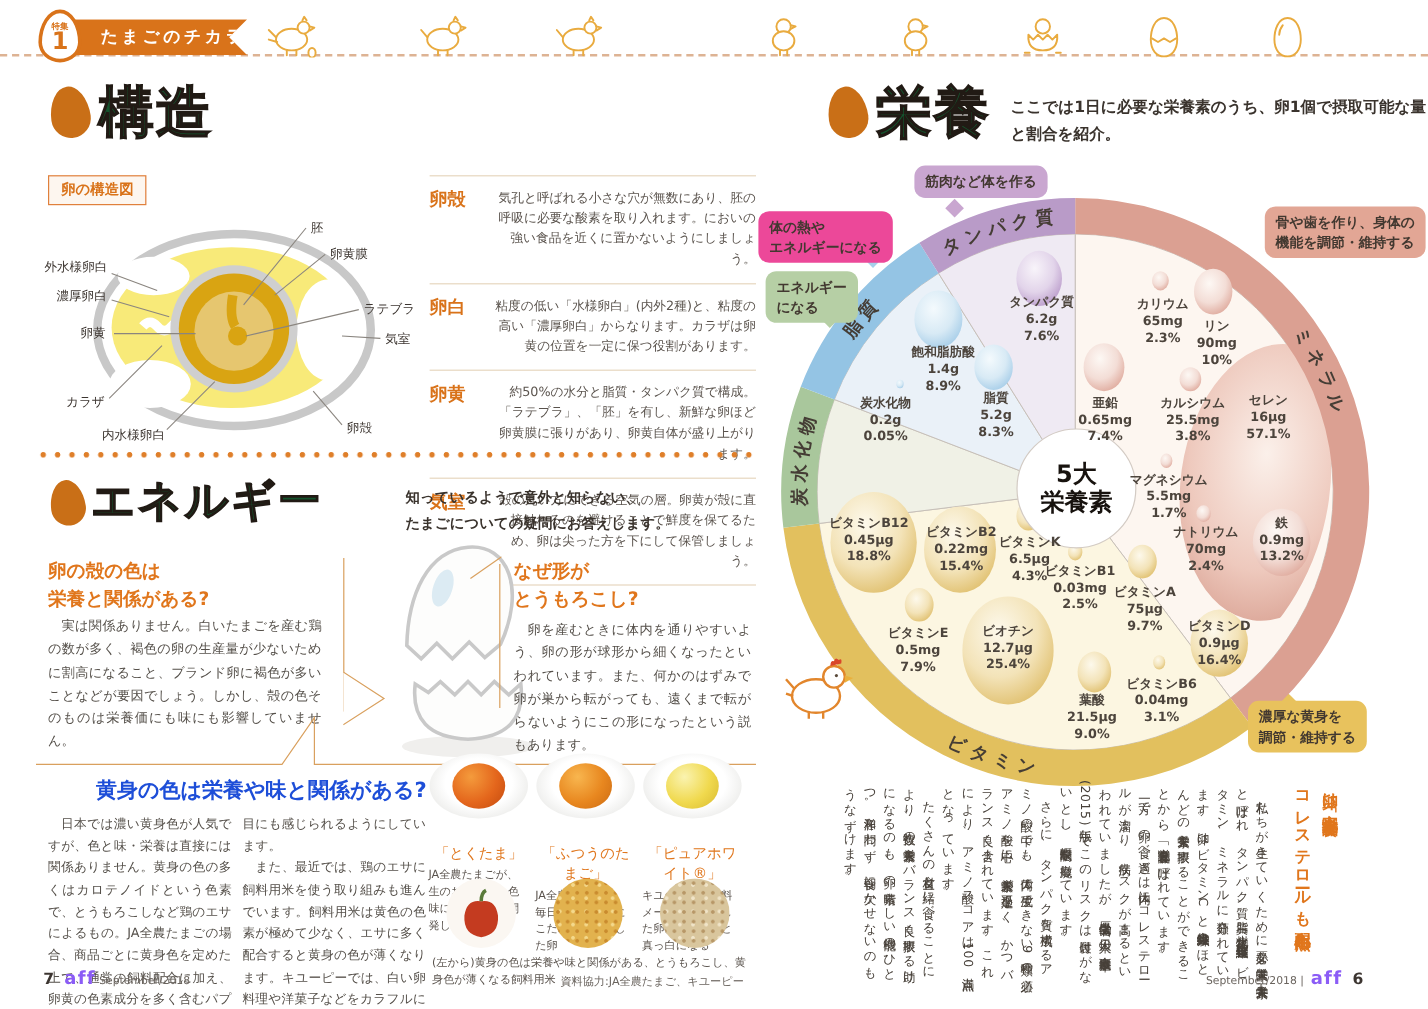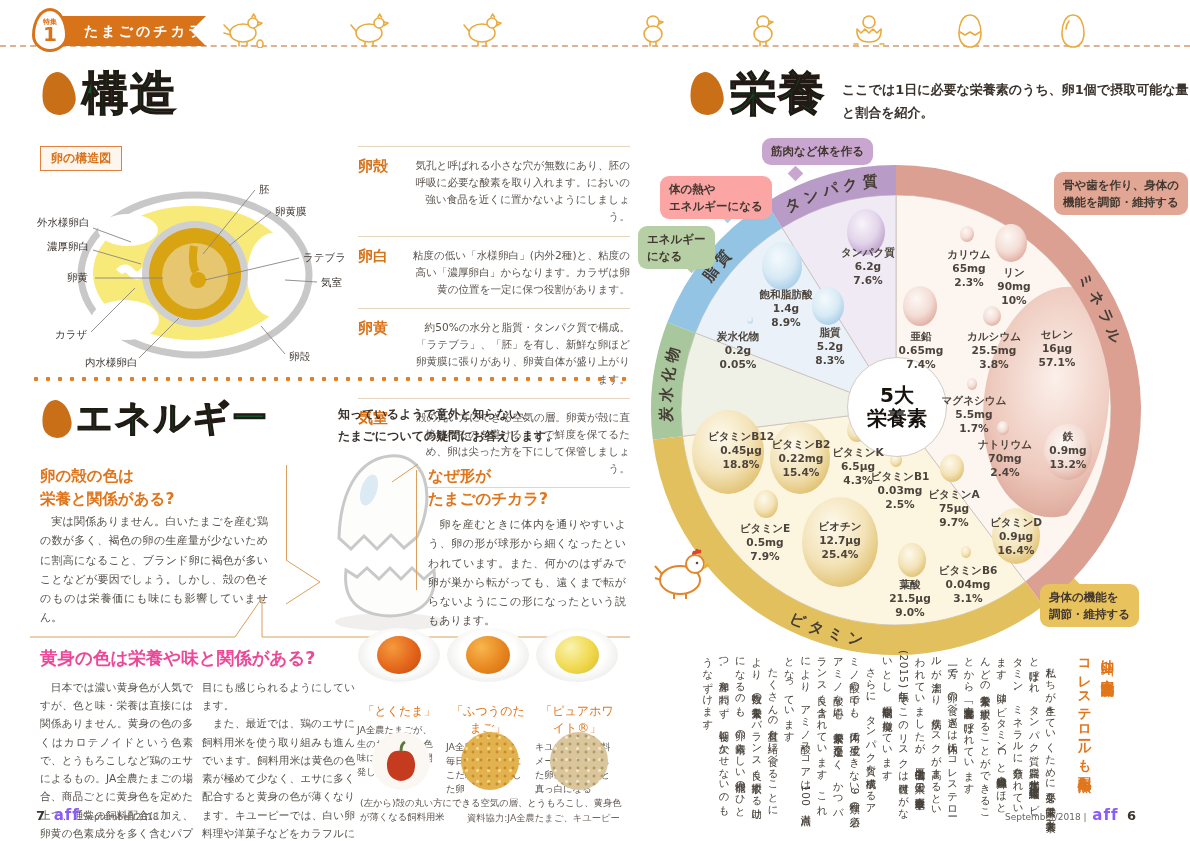--- a/index.html
+++ b/index.html
@@ -36,21 +36,21 @@
   .gl-item:last-child{border-bottom:1px solid #e7d6bf;}
   .gl-term{width:44px;color:#d9731a;font-weight:bold;font-size:15px;flex:none;}
   .gl-desc{font-size:10.6px;color:#5a534d;line-height:1.62;text-align:right;}
   .dot-divider{position:absolute;left:30px;top:376px;width:600px;height:6px;
       background-image:radial-gradient(circle,#df7f2a 2px,transparent 2.6px);
       background-size:12px 6px;background-repeat:repeat-x;}
   
   .q-head{position:absolute;color:#e0761c;font-weight:900;font-size:15.5px;line-height:1.5;}
   .q-body{position:absolute;font-size:11px;color:#55504a;line-height:1.75;text-align:justify;}
   .q-line{position:absolute;background:#d9a05e;}
-  .q3-head{position:absolute;color:#ec4899;font-weight:900;font-size:17.5px;}
+  .q3-head{position:absolute;color:#1d4ed8;font-weight:900;font-size:17.5px;margin-left:40px;}
   .q3-col{position:absolute;width:153px;font-size:10.6px;color:#55504a;line-height:1.72;
           text-align:justify;white-space:pre-line;}
   
   .sample{position:absolute;width:84px;text-align:center;}
   .sample .photo{width:82px;height:54px;border-radius:50%;margin:0 auto;
      background:radial-gradient(ellipse at 50% 45%,#ffffff 48%,#ececea 78%,#e2e2df 100%);
      position:relative;}
   .sample .yolk{position:absolute;left:50%;top:50%;transform:translate(-50%,-50%);
      width:44px;height:38px;border-radius:50%;}
   .sample .name{color:#e0761c;font-weight:normal;font-size:12px;margin-top:21px;}
@@ -230,21 +230,21 @@
     <path d="M76 4 C42 7 26 44 25 86 l12 11 13 -13 13 13 14 -14 13 13 13 -11 C124 40 110 1 76 4 z" fill="#fdfdfc" stroke="#c9c9c9" stroke-width="3"></path>
     <ellipse cx="55" cy="38" rx="8" ry="16" fill="#dcebf3" transform="rotate(18 55 38)"></ellipse>
   </svg>
 
   <div class="q-line" style="left:416px;top:470px;width:1px;height:120px"></div>
   <svg class="abs" style="left:390px;top:462px" width="28" height="40">
       <path d="M28 2 L2 20" stroke="#d9a05e" fill="none" stroke-width="1"></path>
     </svg>
   <div class="q-head" style="left:428px;top:465px">
     <div>なぜ形が</div>
-    <div>たまごのチカラ?</div>
+    <div>とうもろこし?</div>
   </div>
   <div class="q-body" style="left:428px;top:515px;width:198px">　卵を産むときに体内を通りやすいよう、卵の形が球形から細くなったといわれています。また、何かのはずみで卵が巣から転がっても、遠くまで転がらないようにこの形になったという説もあります。</div>
 
   <svg class="abs" style="left:30px;top:592px" width="600" height="48">
     <path d="M0 45 H205 L232 6 V45 H600" stroke="#d9a05e" fill="none" stroke-width="1"></path>
   </svg>
 
   <div class="q3-head" style="left:40px;top:646px">黄身の色は栄養や味と関係がある?</div>
   <div class="q3-col" style="left:40px;top:678px">　日本では濃い黄身色が人気ですが、色と味・栄養は直接には関係ありません。黄身の色の多くはカロテノイドという色素で、とうもろこしなど鶏のエサによるもの。JA全農たまごの場合、商品ごとに黄身色を定めた上で、通常の飼料配合に加え、卵黄の色素成分を多く含むパプリカやマリーゴールドなどの粉末飼料を用いて、濃厚な黄身を</div>
   <div class="q3-col" style="left:202px;top:678px">目にも感じられるようにしています。
@@ -273,44 +273,44 @@
   </div>
 
   <div class="feed" style="left:372px;top:732px;background:#fbf7f2;display:flex;align-items:center;justify-content:center">
     <svg width="34" height="44" viewBox="0 0 34 44">
         <path d="M17 12 q-12 -2 -14 12 q-1 16 14 18 q15 -2 14 -18 q-2 -14 -14 -12 z" fill="#c43b20"></path>
         <path d="M17 12 q0 -7 4 -9" stroke="#5a7a3a" stroke-width="3" fill="none"></path>
       </svg>
   </div>
   <div class="feed" style="left:461px;top:732px;background:#e2b24e;background-image:radial-gradient(#c98b2e 1.2px,transparent 1.8px),radial-gradient(#f4d98c 1.2px,transparent 1.8px);background-size:8px 8px,11px 11px"></div>
   <div class="feed" style="left:550px;top:732px;background:#d9c69d;background-image:radial-gradient(#b79767 1.2px,transparent 1.8px),radial-gradient(#f0e4c8 1.2px,transparent 1.8px);background-size:8px 8px,11px 11px"></div>
-  <div class="feed-caption" style="left:360px;top:796px">(左から)殻の丸い方にできる空気の層、とうもろこし、黄身色が薄くなる飼料用米</div>
+  <div class="feed-caption" style="left:360px;top:796px">(左から)黄身の色は栄養や味と関係がある、とうもろこし、黄身色が薄くなる飼料用米</div>
 
   <div class="footer" style="left:36px;top:806px">
     <span class="pg">7</span>&nbsp;&nbsp;
     <span class="aff">aff</span>
     <span>September/2018</span>
   </div>
   <div class="credit" style="left:467px;top:812px">資料協力:JA全農たまご、キユーピー</div>
 
   <div class="egg-ico" style="left:690px;top:72px"></div>
   <div class="sec-title" style="left:730px;top:70px">栄養</div>
   <div class="sec-intro" style="left:842px;top:78px">
     <div>ここでは1日に必要な栄養素のうち、卵1個で摂取可能な量と割合を紹介。</div>
   </div>
 
   <div class="callout" style="left:762px;top:138px;background:#c9a6d0">筋肉など体を作る</div>
   <div class="callout" style="left:762px;top:138px;width:0;height:0;padding:0"></div>
-  <div class="callout" style="left:660px;top:176px;background:#fca5a5;white-space:pre-line">体の熱や
+  <div class="callout" style="left:632px;top:176px;background:#ec4899;white-space:pre-line">体の熱や
 エネルギーになる</div>
   <div class="callout" style="left:638px;top:226px;background:#b6cfa5;white-space:pre-line">エネルギー
 になる</div>
   <div class="callout" style="left:1054px;top:172px;background:#e2a695;white-space:pre-line">骨や歯を作り、身体の
 機能を調節・維持する</div>
-  <div class="callout" style="left:1040px;top:584px;background:#e8c25d;white-space:pre-line">身体の機能を
+  <div class="callout" style="left:1040px;top:584px;background:#e8c25d;white-space:pre-line">濃厚な黄身を
 調節・維持する</div>
 
   <div class="abs" style="left:790px;top:168px;width:11px;height:11px;background:#c9a6d0;transform:rotate(45deg)"></div>
   <div class="abs" style="left:722px;top:210px;width:11px;height:11px;background:#a6d0ea;transform:rotate(45deg)"></div>
   <div class="abs" style="left:686px;top:260px;width:11px;height:11px;background:#b6cfa5;transform:rotate(45deg)"></div>
   <div class="abs" style="left:1062px;top:200px;width:11px;height:11px;background:#e2a695;transform:rotate(45deg)"></div>
   <div class="abs" style="left:1068px;top:580px;width:11px;height:11px;background:#e8c25d;transform:rotate(45deg)"></div>
 
   <div id="chart">
     <svg width="496" height="496" viewBox="0 0 496 496">
@@ -462,21 +462,21 @@
     <div class="nut" style="left:357px;top:276px">
         <span>ナトリウム</span>
         <span>70mg</span>
         <span>2.4%</span>
       </div>
     <div class="nut" style="left:420px;top:268px">
         <span>鉄</span>
         <span>0.9mg</span>
         <span>13.2%</span>
       </div>
-    <div class="nut" style="left:93px;top:268px">
+    <div class="nut" style="left:76px;top:268px">
         <span>ビタミンB12</span>
         <span>0.45μg</span>
         <span>18.8%</span>
       </div>
     <div class="nut" style="left:153px;top:276px">
         <span>ビタミンB2</span>
         <span>0.22mg</span>
         <span>15.4%</span>
       </div>
     <div class="nut" style="left:210px;top:284px">

